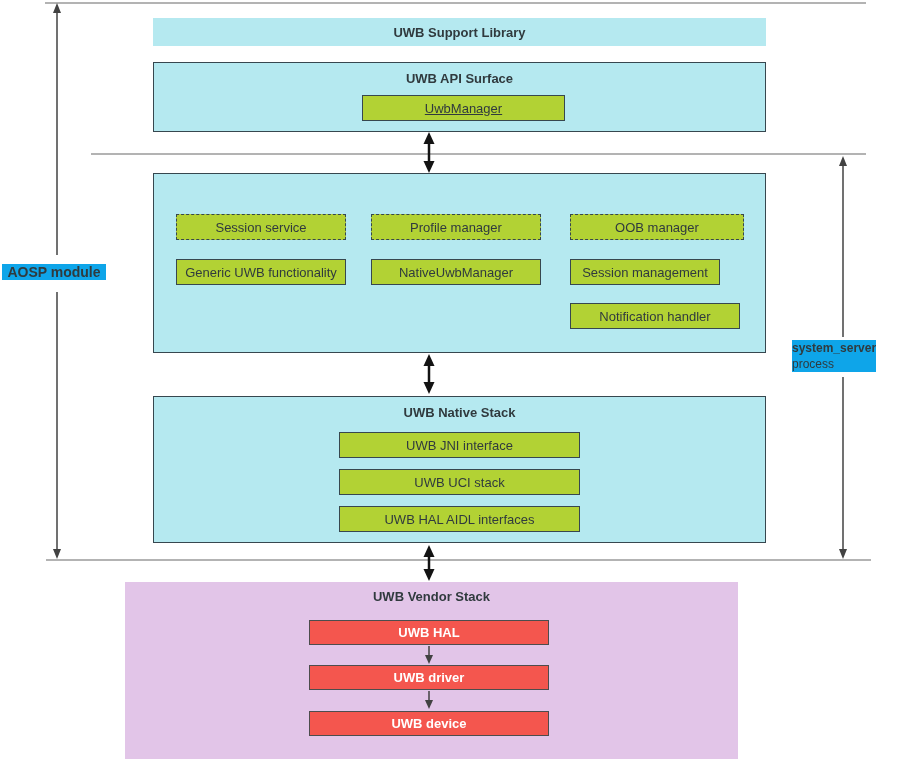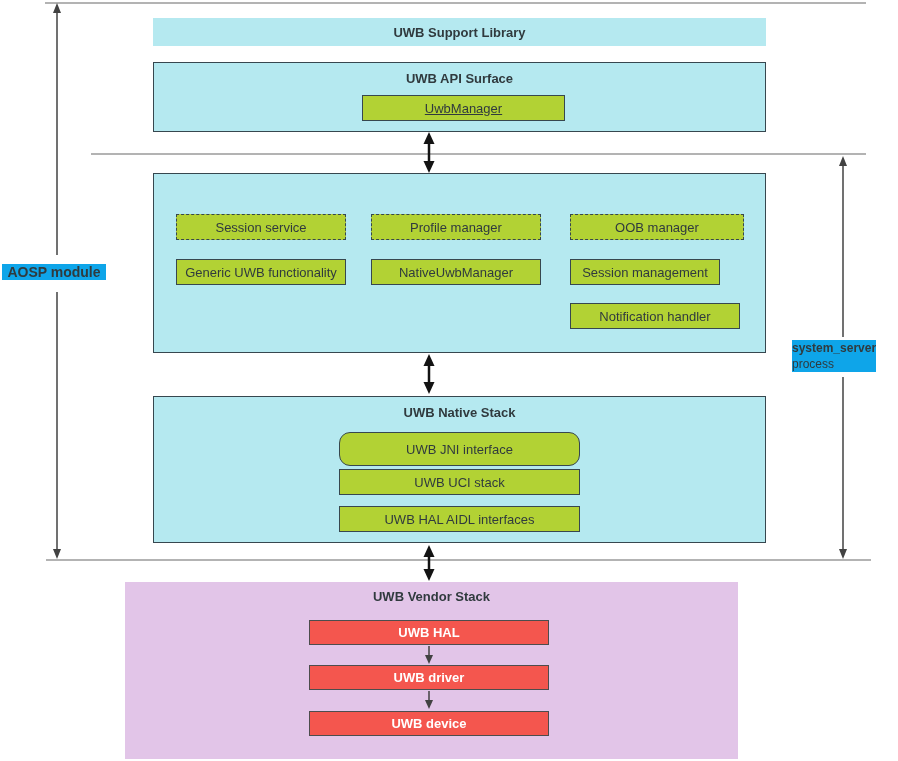--- a/index.html
+++ b/index.html
@@ -49,21 +49,21 @@
     <div class="chip dashed" style="left:217px; top:40px; width:170px; height:26px;">Profile manager</div>
     <div class="chip dashed" style="left:416px; top:40px; width:174px; height:26px;">OOB manager</div>
     <div class="chip" style="left:217px; top:85px; width:170px; height:26px;">NativeUwbManager</div>
     <div class="chip" style="left:22px;  top:85px; width:170px; height:26px;">Generic UWB functionality</div>
     <div class="chip" style="left:416px; top:85px; width:150px; height:26px;">Session management</div>
     <div class="chip" style="left:416px; top:129px; width:170px; height:26px;">Notification handler</div>
   </div>
 
   <div class="box cyan bordered native">
     <div class="box-title">UWB Native Stack</div>
-    <div class="chip" style="left:185px; top:35px;  width:241px; height:34px;border-radius:11px;">UWB JNI interface</div>
+    <div class="chip" style="left:185px; top:35px;  width:241px; height:26px;">UWB JNI interface</div>
     <div class="chip" style="left:185px; top:72px;  width:241px; height:26px;">UWB UCI stack</div>
     <div class="chip" style="left:185px; top:109px; width:241px; height:26px;">UWB HAL AIDL interfaces</div>
   </div>
 
   <div class="box vendor">
     <div class="box-title" style="padding-top:7px;">UWB Vendor Stack</div>
     <div class="chip red" style="left:184px; top:38px;  width:240px; height:25px;">UWB HAL</div>
     <div class="chip red" style="left:184px; top:83px;  width:240px; height:25px;">UWB driver</div>
     <div class="chip red" style="left:184px; top:129px; width:240px; height:25px;">UWB device</div>
   </div>

